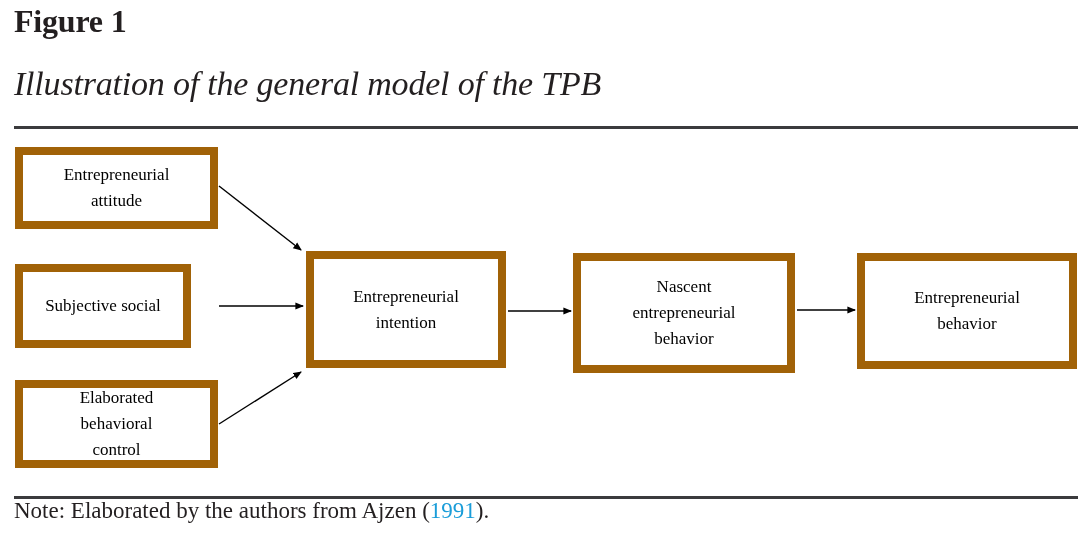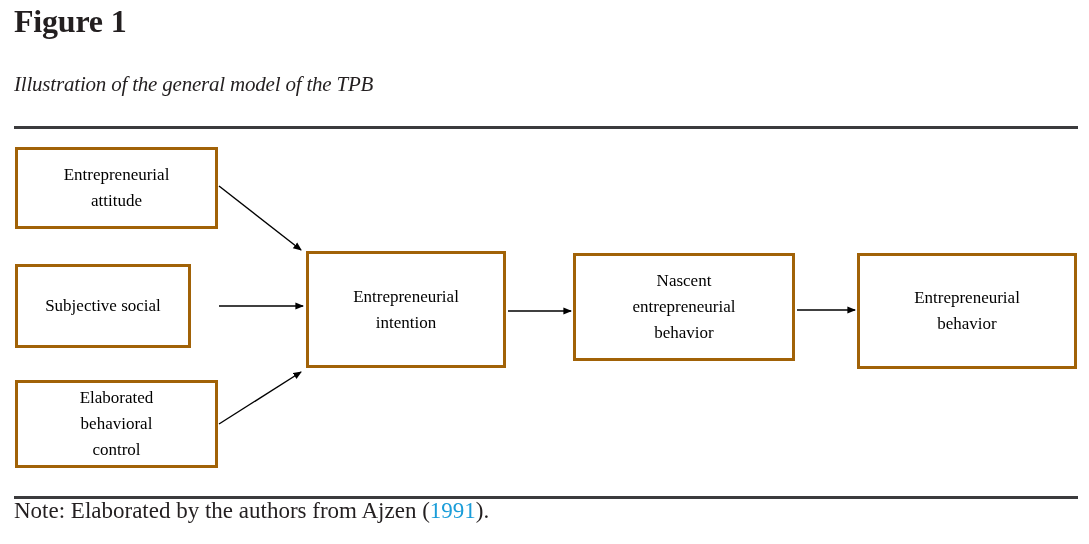--- a/index.html
+++ b/index.html
@@ -28,21 +28,21 @@
     letter-spacing: -0.2px;
     color: #231f20;
     white-space: nowrap;
   }
   .figure-caption {
     position: absolute;
     left: 14px;
     top: 68px;
     font-family: "Liberation Serif", "DejaVu Serif", serif;
     font-style: italic;
-    font-size: 21px;
+    font-size: 34px;
     line-height: 32px;
     letter-spacing: -0.2px;
     color: #231f20;
     white-space: nowrap;
   }
 
   .rule {
     position: absolute;
     left: 14px;
     width: 1064px;
@@ -58,40 +58,40 @@
     left: 0;
     top: 0;
     width: 1089px;
     height: 544px;
     pointer-events: none;
   }
 
   .node {
     position: absolute;
     box-sizing: border-box;
-    border: 3px solid #a16207;
+    border: 8px solid #a16207;
     background: #ffffff;
     display: flex;
     align-items: center;
     justify-content: center;
     text-align: center;
     font-family: "Liberation Serif", "DejaVu Serif", serif;
     font-size: 17px;
     line-height: 26px;
     color: #000000;
     padding: 0 6px;
   }
   .node span { display: block; }
 
   
   .node-attitude  { left: 15px;  top: 147px; width: 203px; height: 82px; }
   .node-norms     { left: 15px;  top: 264px; width: 176px; height: 84px; }
   .node-control   { left: 15px;  top: 380px; width: 203px; height: 88px; }
   .node-intention { left: 306px; top: 251px; width: 200px; height: 117px; }
-  .node-nascent   { left: 573px; top: 253px; width: 222px; height: 108px; }
+  .node-nascent   { left: 573px; top: 253px; width: 222px; height: 120px; }
   .node-behavior  { left: 857px; top: 253px; width: 220px; height: 116px; }
 
   
   .note {
     position: absolute;
     left: 14px;
     top: 496px;
     font-family: "Liberation Serif", "DejaVu Serif", serif;
     font-size: 23px;
     line-height: 30px;

